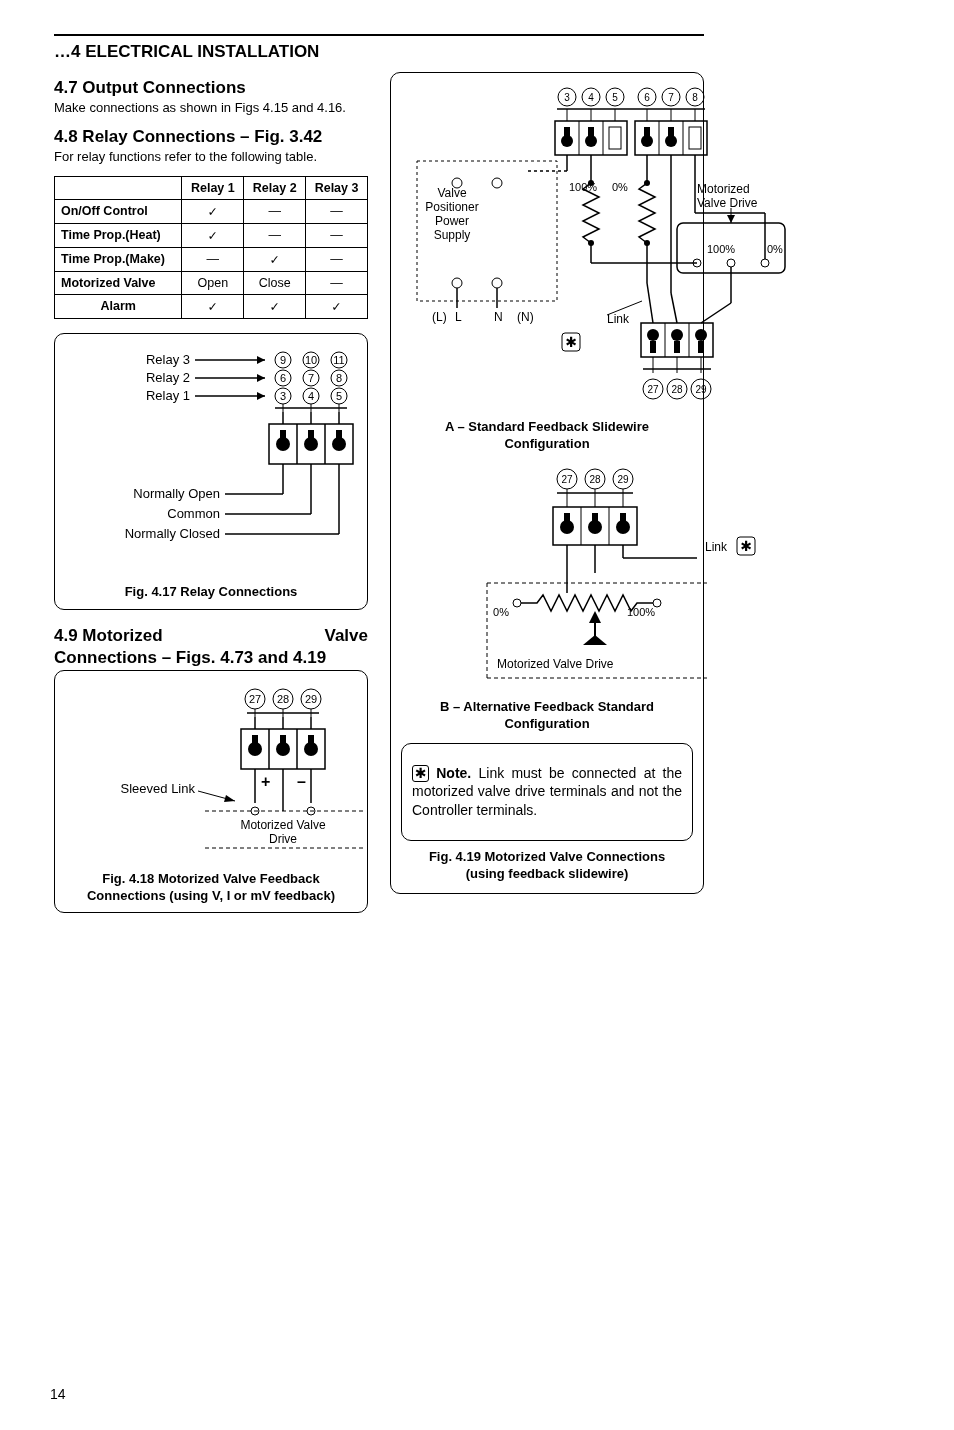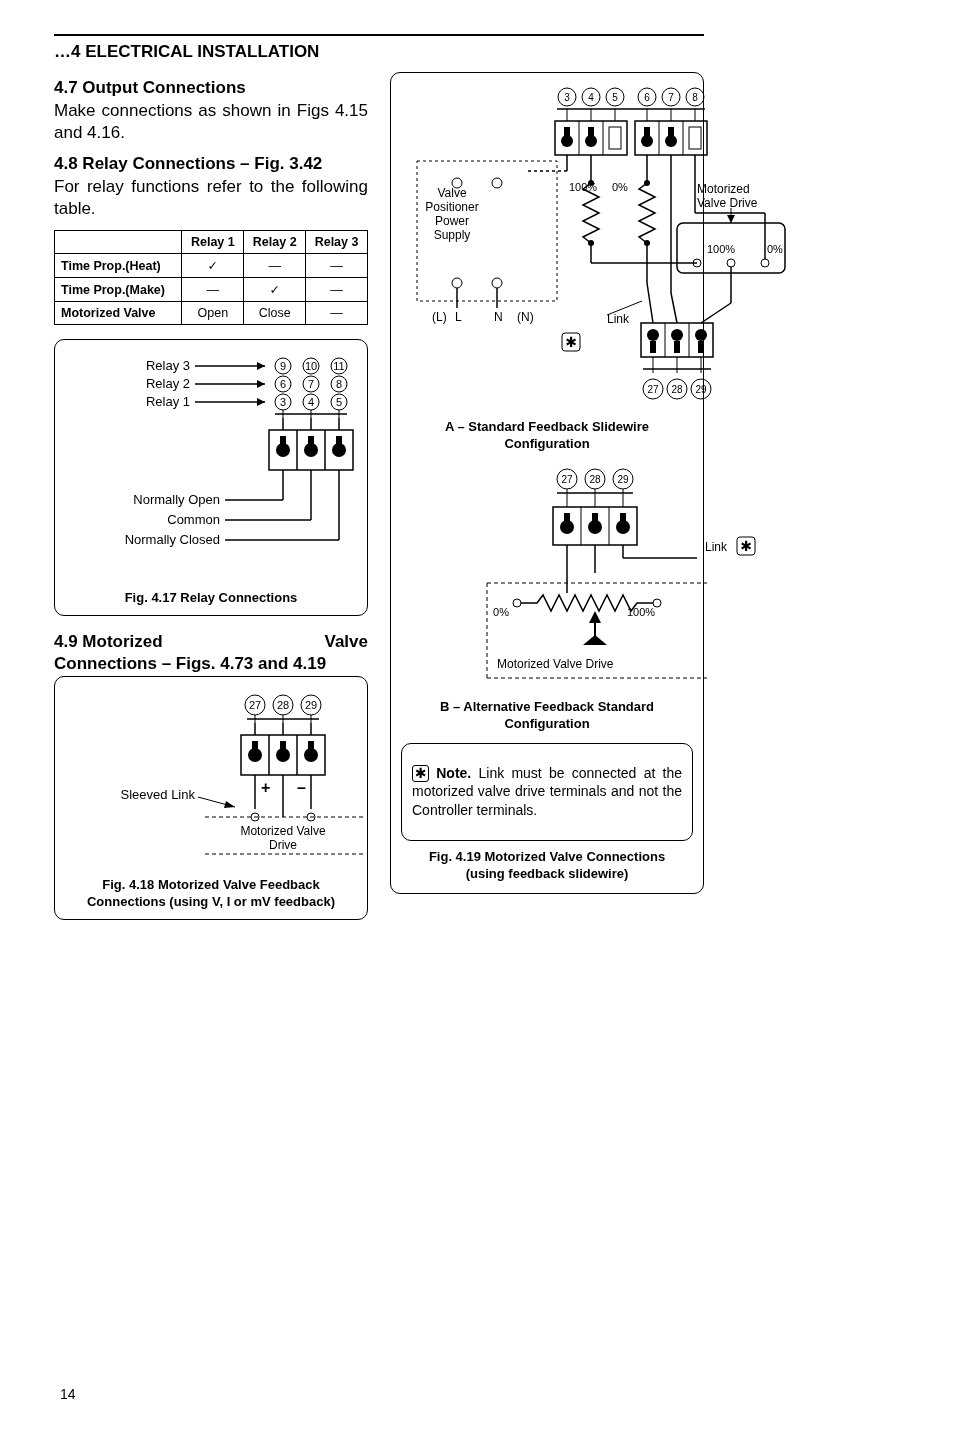--- a/index.html
+++ b/index.html
@@ -35,21 +35,21 @@
 .col {
   flex: 1;
   min-width: 0;
 }
 .h3 {
   font-size: 17px;
   font-weight: bold;
   margin: 6px 0 2px 0;
 }
 .h3sub {
-  font-size: 17px;
+  font-size: 13px;
   line-height: 1.3;
   margin: 0 0 10px 0;
 }
 .justify { text-align: justify; }
 table.t {
   border-collapse: collapse;
   width: 100%;
   font-size: 12.5px;
   margin-bottom: 14px;
 }
@@ -92,21 +92,21 @@
   width: 17px;
   height: 17px;
   line-height: 15px;
   text-align: center;
   font-size: 14px;
   vertical-align: middle;
 }
 .pnum {
   position: absolute;
   bottom: 28px;
-  left: 60px;
+  left: 50px;
   font-size: 14px;
 }
 svg { display: block; margin: 0 auto; }
 .subcap {
   text-align: center;
   font-weight: bold;
   font-size: 13px;
   margin: 6px 0 10px 0;
   line-height: 1.3;
 }
@@ -129,36 +129,48 @@
 
       <table class="t">
         <tbody>
             <tr>
           <th></th>
           <th>Relay 1</th>
           <th>Relay 2</th>
           <th>Relay 3</th>
         </tr>
         <tr>
+          <td>On/Off Control</td>
+          <td>✓</td>
+          <td>—</td>
+          <td>—</td>
+        </tr>
+        <tr>
           <td>Time Prop.(Heat)</td>
           <td>✓</td>
           <td>—</td>
           <td>—</td>
         </tr>
         <tr>
           <td>Time Prop.(Make)</td>
           <td>—</td>
           <td>✓</td>
           <td>—</td>
         </tr>
         <tr>
           <td>Motorized Valve</td>
           <td>Open</td>
           <td>Close</td>
           <td>—</td>
+        </tr>
+        <tr>
+          <td style="text-align:center">Alarm</td>
+          <td>✓</td>
+          <td>✓</td>
+          <td>✓</td>
         </tr>
       </tbody>
         </table>
 
       <div class="figbox">
         <svg width="360" height="230" viewBox="0 0 360 230" font-family="Arial" font-size="13">
 
           <text x="125" y="18" text-anchor="end">Relay 3</text>
           <line x1="130" y1="14" x2="200" y2="14" stroke="#000" stroke-width="1.5"></line>
           <polygon points="200,14 192,10 192,18" fill="#000"></polygon>

